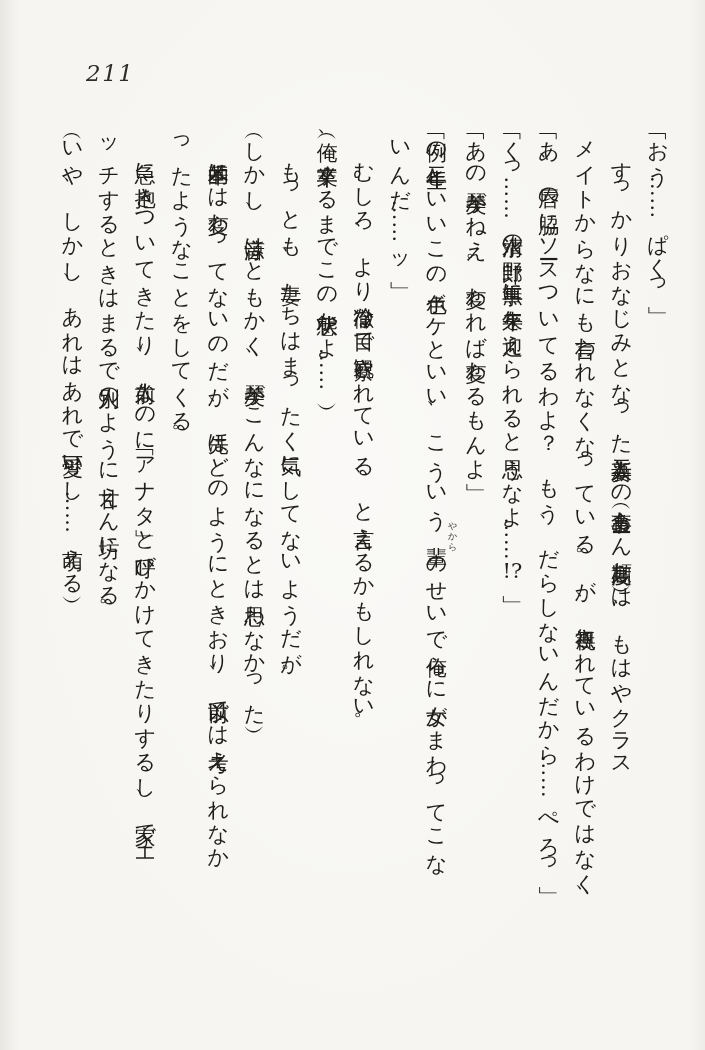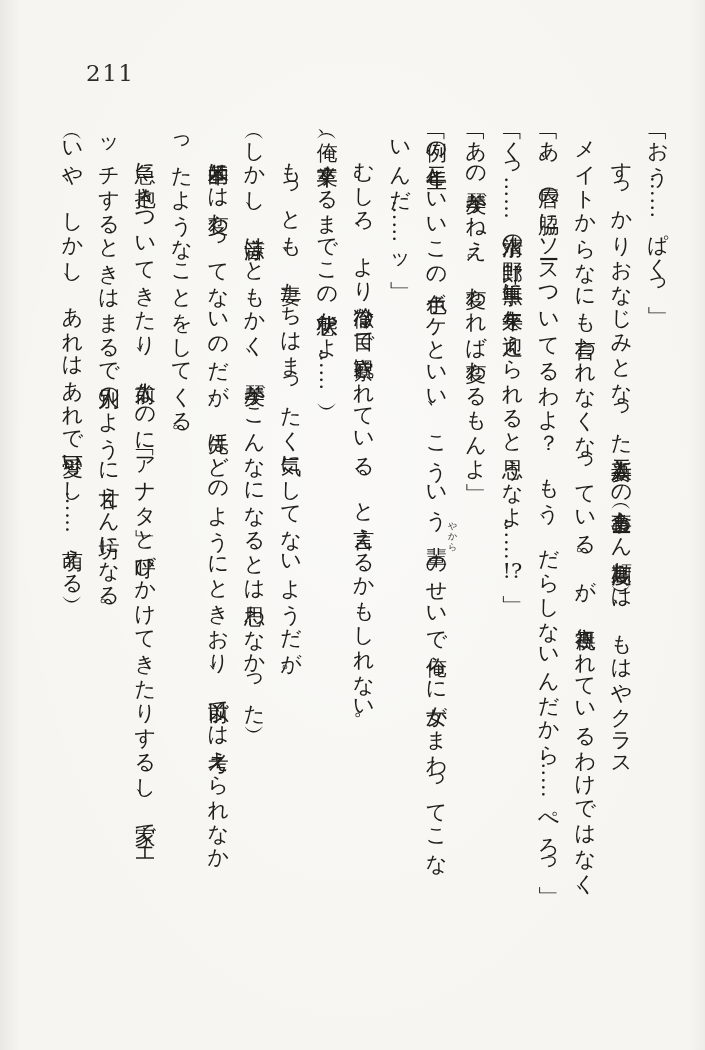--- a/index.html
+++ b/index.html
@@ -19,20 +19,21 @@
     position: absolute; inset: 0;
     background:
       linear-gradient(to right, rgba(60,55,45,0.07), rgba(0,0,0,0) 20px),
       linear-gradient(to left, rgba(60,55,45,0.045), rgba(0,0,0,0) 16px),
       radial-gradient(ellipse at 50% 45%, rgba(255,255,255,0.45), rgba(0,0,0,0) 75%);
     pointer-events: none;
   }
   .page-number {
     position: absolute;
     top: 60px; left: 86px;
+    font-style: italic;
     font-size: 23px;
     letter-spacing: 1.5px;
     color: #2e2c28;
   }
   .text-block {
     position: absolute;
     top: 126px; right: 29px;
     height: 828px;
     writing-mode: vertical-rl;
     text-orientation: mixed;

